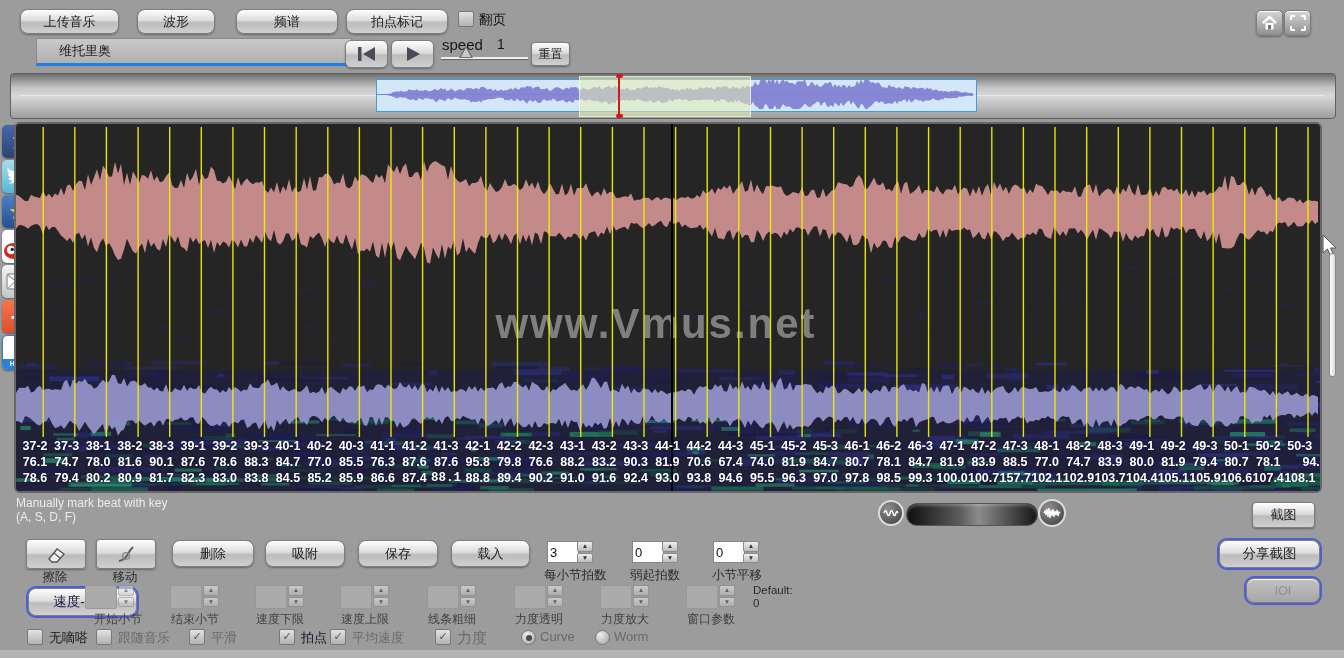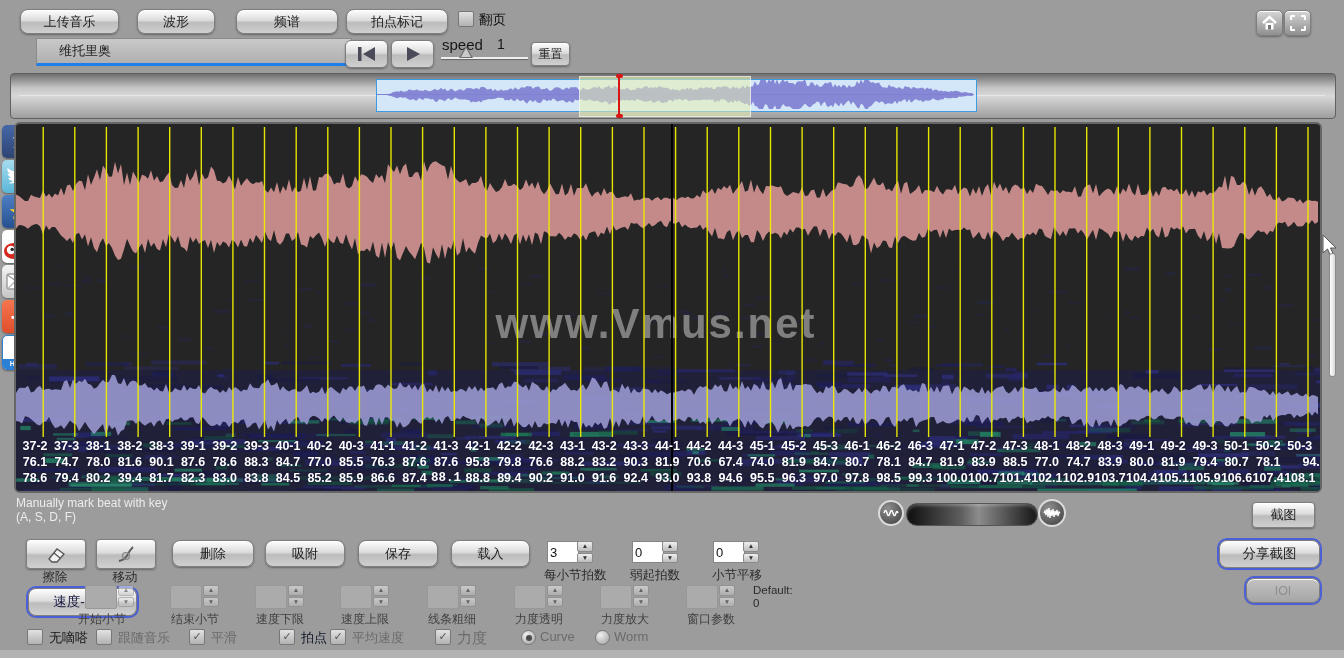--- a/index.html
+++ b/index.html
@@ -1062,21 +1062,21 @@
         <span class="bnum" style="left: 1067.08px; top: 331px;">83.9</span>
         <span class="bnum" style="left: 1098.7px; top: 331px;">80.0</span>
         <span class="bnum" style="left: 1130.32px; top: 331px;">81.9</span>
         <span class="bnum" style="left: 1161.94px; top: 331px;">79.4</span>
         <span class="bnum" style="left: 1193.56px; top: 331px;">80.7</span>
         <span class="bnum" style="left: 1225.18px; top: 331px;">78.1</span>
         <span class="bnum" style="left: 1256.8px; top: 331px; text-align: right;">94.1</span>
         <span class="bnum" style="left: -8px; top: 347px;">78.6</span>
         <span class="bnum" style="left: 23.62px; top: 347px;">79.4</span>
         <span class="bnum" style="left: 55.24px; top: 347px;">80.2</span>
-        <span class="bnum" style="left: 86.86px; top: 347px;">39.4</span>
+        <span class="bnum" style="left: 86.86px; top: 347px;">80.9</span>
         <span class="bnum" style="left: 118.48px; top: 347px;">81.7</span>
         <span class="bnum" style="left: 150.1px; top: 347px;">82.3</span>
         <span class="bnum" style="left: 181.72px; top: 347px;">83.0</span>
         <span class="bnum" style="left: 213.34px; top: 347px;">83.8</span>
         <span class="bnum" style="left: 244.96px; top: 347px;">84.5</span>
         <span class="bnum" style="left: 276.58px; top: 347px;">85.2</span>
         <span class="bnum" style="left: 308.2px; top: 347px;">85.9</span>
         <span class="bnum" style="left: 339.82px; top: 347px;">86.6</span>
         <span class="bnum" style="left: 371.44px; top: 347px;">87.4</span>
         <span class="bnum" style="left: 403.06px; top: 347px; font-family: Liberation Mono, monospace;">88.1</span>
@@ -1090,21 +1090,21 @@
         <span class="bnum" style="left: 656.02px; top: 347px;">93.8</span>
         <span class="bnum" style="left: 687.64px; top: 347px;">94.6</span>
         <span class="bnum" style="left: 719.26px; top: 347px;">95.5</span>
         <span class="bnum" style="left: 750.88px; top: 347px;">96.3</span>
         <span class="bnum" style="left: 782.5px; top: 347px;">97.0</span>
         <span class="bnum" style="left: 814.12px; top: 347px; text-align: center;">97.8</span>
         <span class="bnum" style="left: 845.74px; top: 347px;">98.5</span>
         <span class="bnum" style="left: 877.36px; top: 347px;">99.3</span>
         <span class="bnum" style="left: 908.98px; top: 347px;">100.0</span>
         <span class="bnum" style="left: 940.6px; top: 347px;">100.7</span>
-        <span class="bnum" style="left: 972.22px; top: 347px;">101.4</span>
+        <span class="bnum" style="left: 972.22px; top: 347px;">157.7</span>
         <span class="bnum" style="left: 1003.84px; top: 347px;">102.1</span>
         <span class="bnum" style="left: 1035.46px; top: 347px;">102.9</span>
         <span class="bnum" style="left: 1067.08px; top: 347px;">103.7</span>
         <span class="bnum" style="left: 1098.7px; top: 347px;">104.4</span>
         <span class="bnum" style="left: 1130.32px; top: 347px;">105.1</span>
         <span class="bnum" style="left: 1161.94px; top: 347px;">105.9</span>
         <span class="bnum" style="left: 1193.56px; top: 347px;">106.6</span>
         <span class="bnum" style="left: 1225.18px; top: 347px;">107.4</span>
         <span class="bnum" style="left: 1256.8px; top: 347px;">108.1</span>
       </div>
@@ -1177,21 +1177,21 @@
   <div class="btn ring" style="left:1219px;top:540px;width:99px;height:26px;font-size:13.5px;">分享截图</div>
   <div class="btn ring disabled" style="left:1246px;top:578px;width:72px;height:23px;font-size:12.5px;">IOI</div>
 
   <div class="btn ring" style="left:28px;top:588px;width:107px;height:26px;font-size:13.5px;color:#14143e;">速度-力度</div>
   <div id="param-row">
       <div class="pspin-box" style="left: 85px; top: 585px;"></div>
       <div class="arr-col" style="left: 118px; top: 585px; opacity: 0.55;">
         <button class="arr-btn">▲</button>
         <button class="arr-btn">▼</button>
       </div>
-      <span class="lbl" style="left: 78px; top: 611px; width: 64px; text-align: left; font-size: 12px; color: rgb(63, 63, 63);">开始小节</span>
+      <span class="lbl" style="left: 78px; top: 611px; width: 64px; text-align: right; font-size: 12px; color: rgb(63, 63, 63);">开始小节</span>
       <div class="pspin-box" style="left: 170px; top: 585px;"></div>
       <div class="arr-col" style="left: 203px; top: 585px; opacity: 0.55;">
         <button class="arr-btn">▲</button>
         <button class="arr-btn">▼</button>
       </div>
       <span class="lbl" style="left: 163px; top: 611px; width: 64px; text-align: center; font-size: 12px; color: rgb(63, 63, 63);">结束小节</span>
       <div class="pspin-box" style="left: 255px; top: 585px;"></div>
       <div class="arr-col" style="left: 288px; top: 585px; opacity: 0.55;">
         <button class="arr-btn">▲</button>
         <button class="arr-btn">▼</button>

